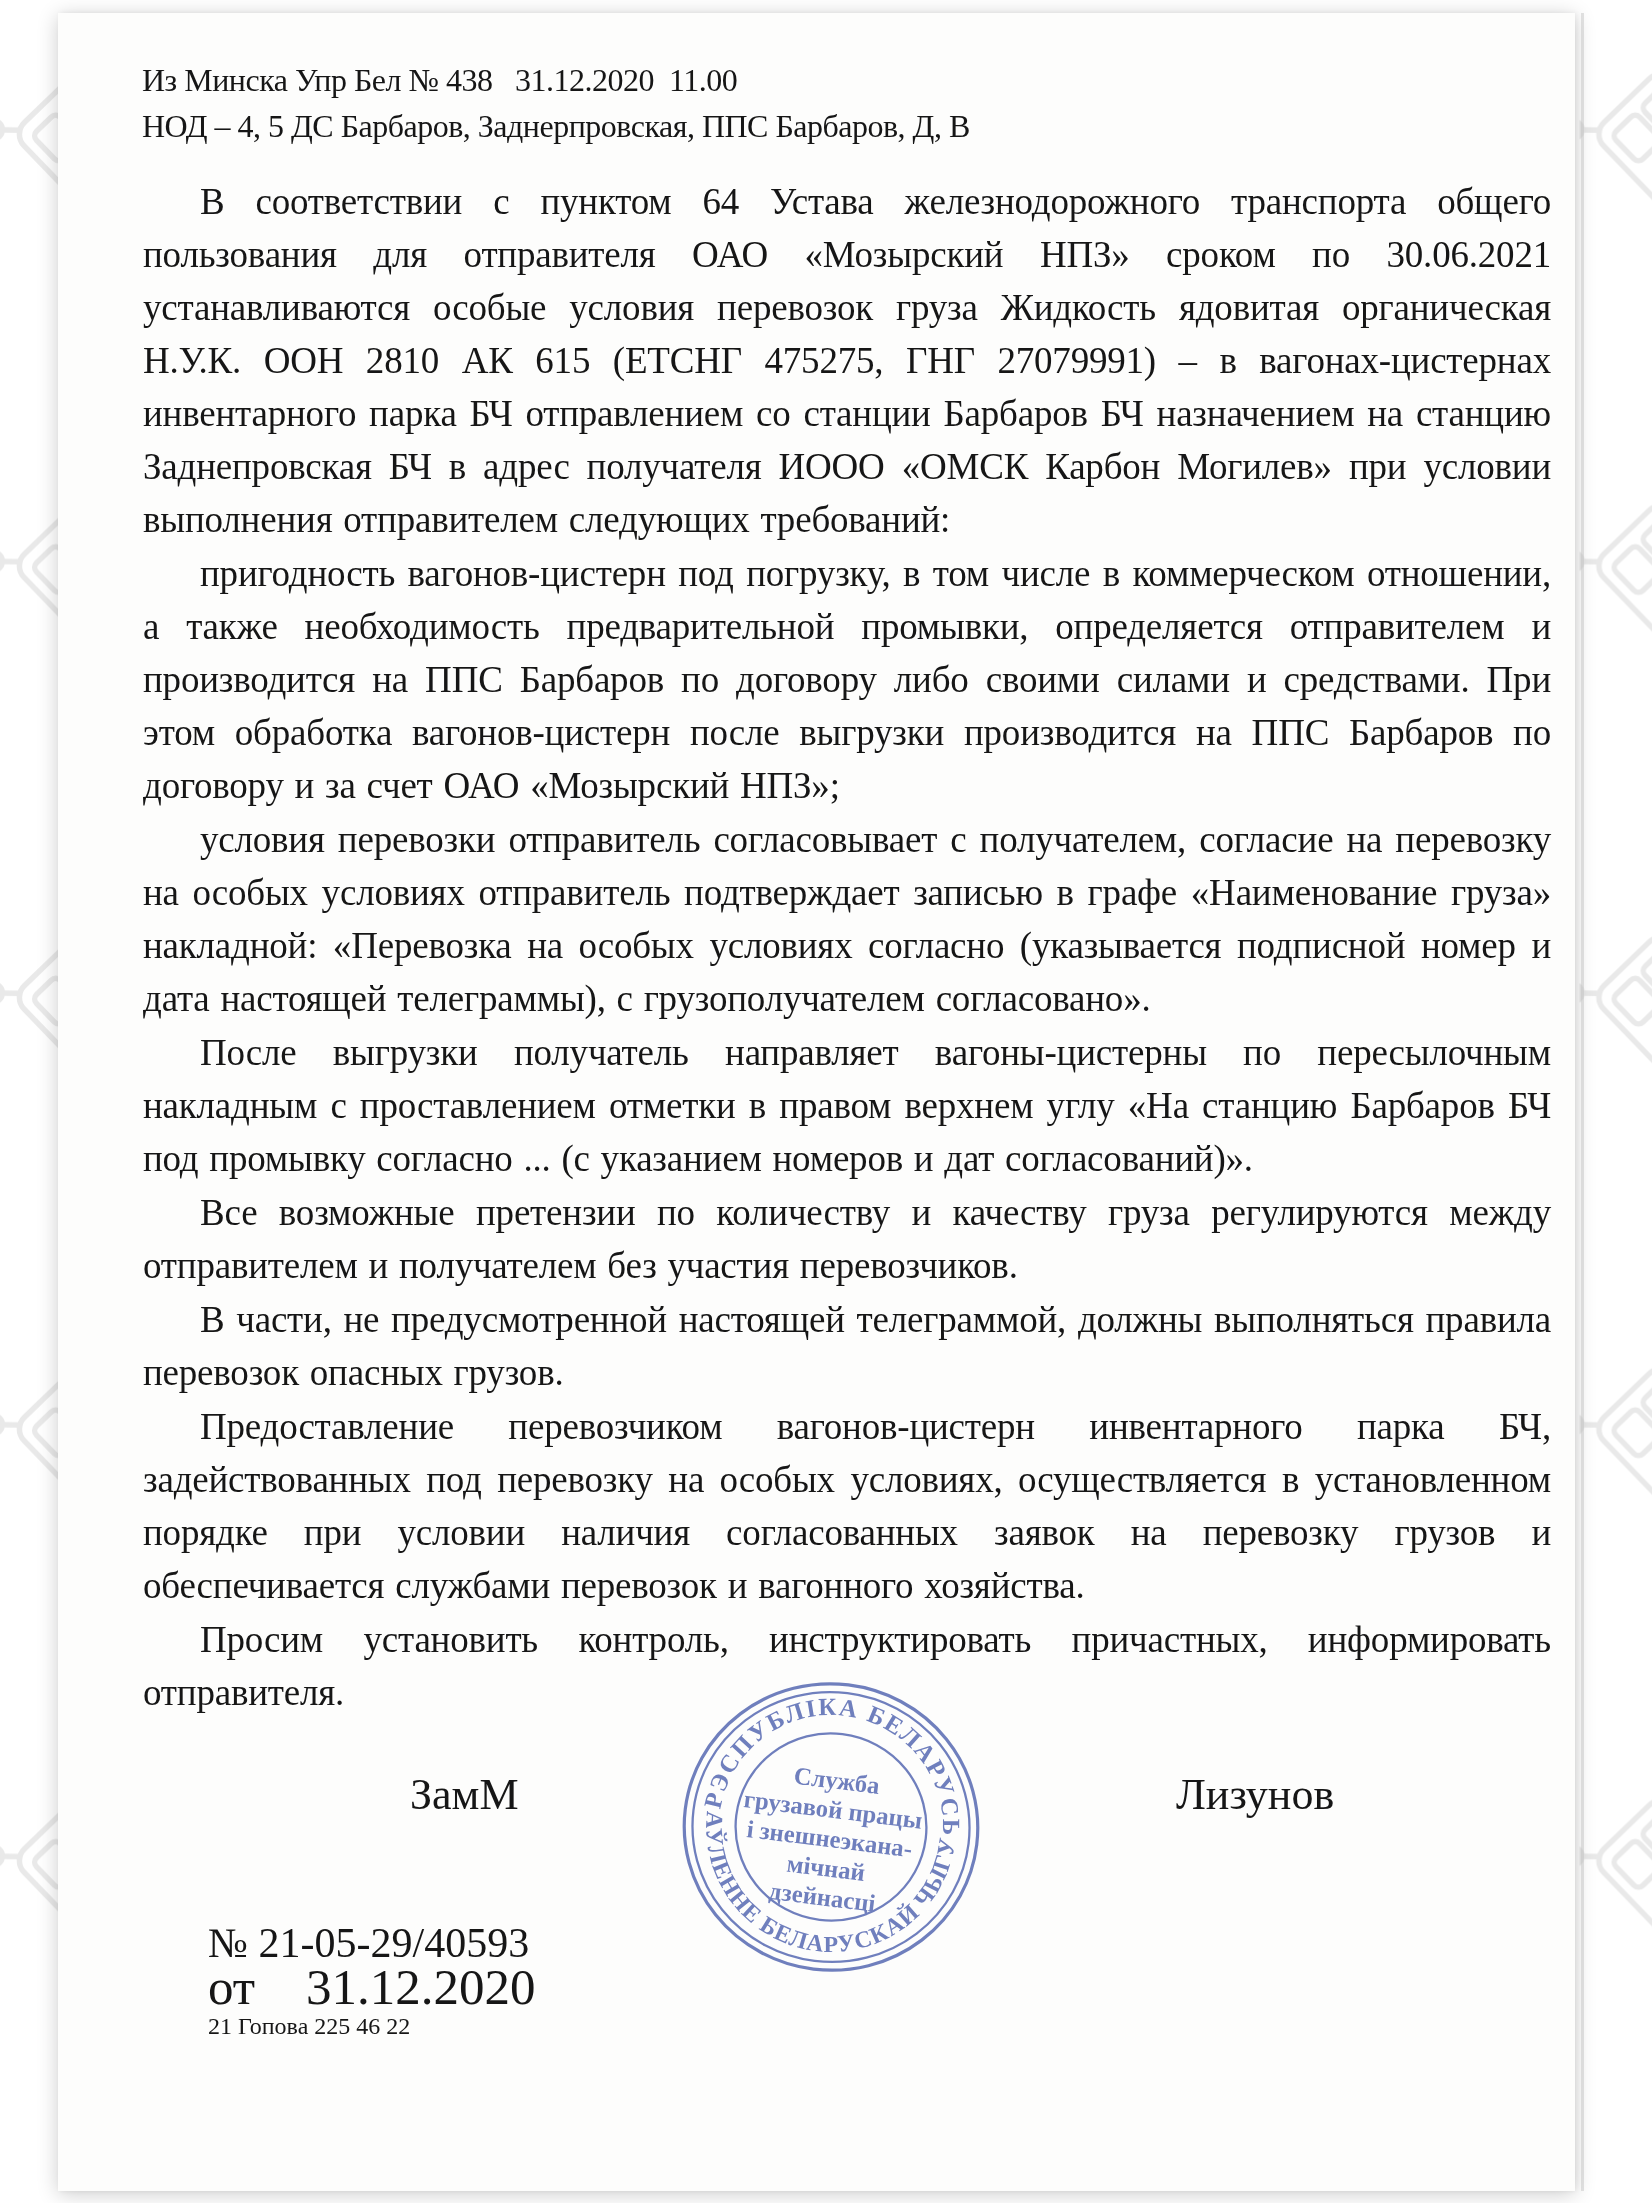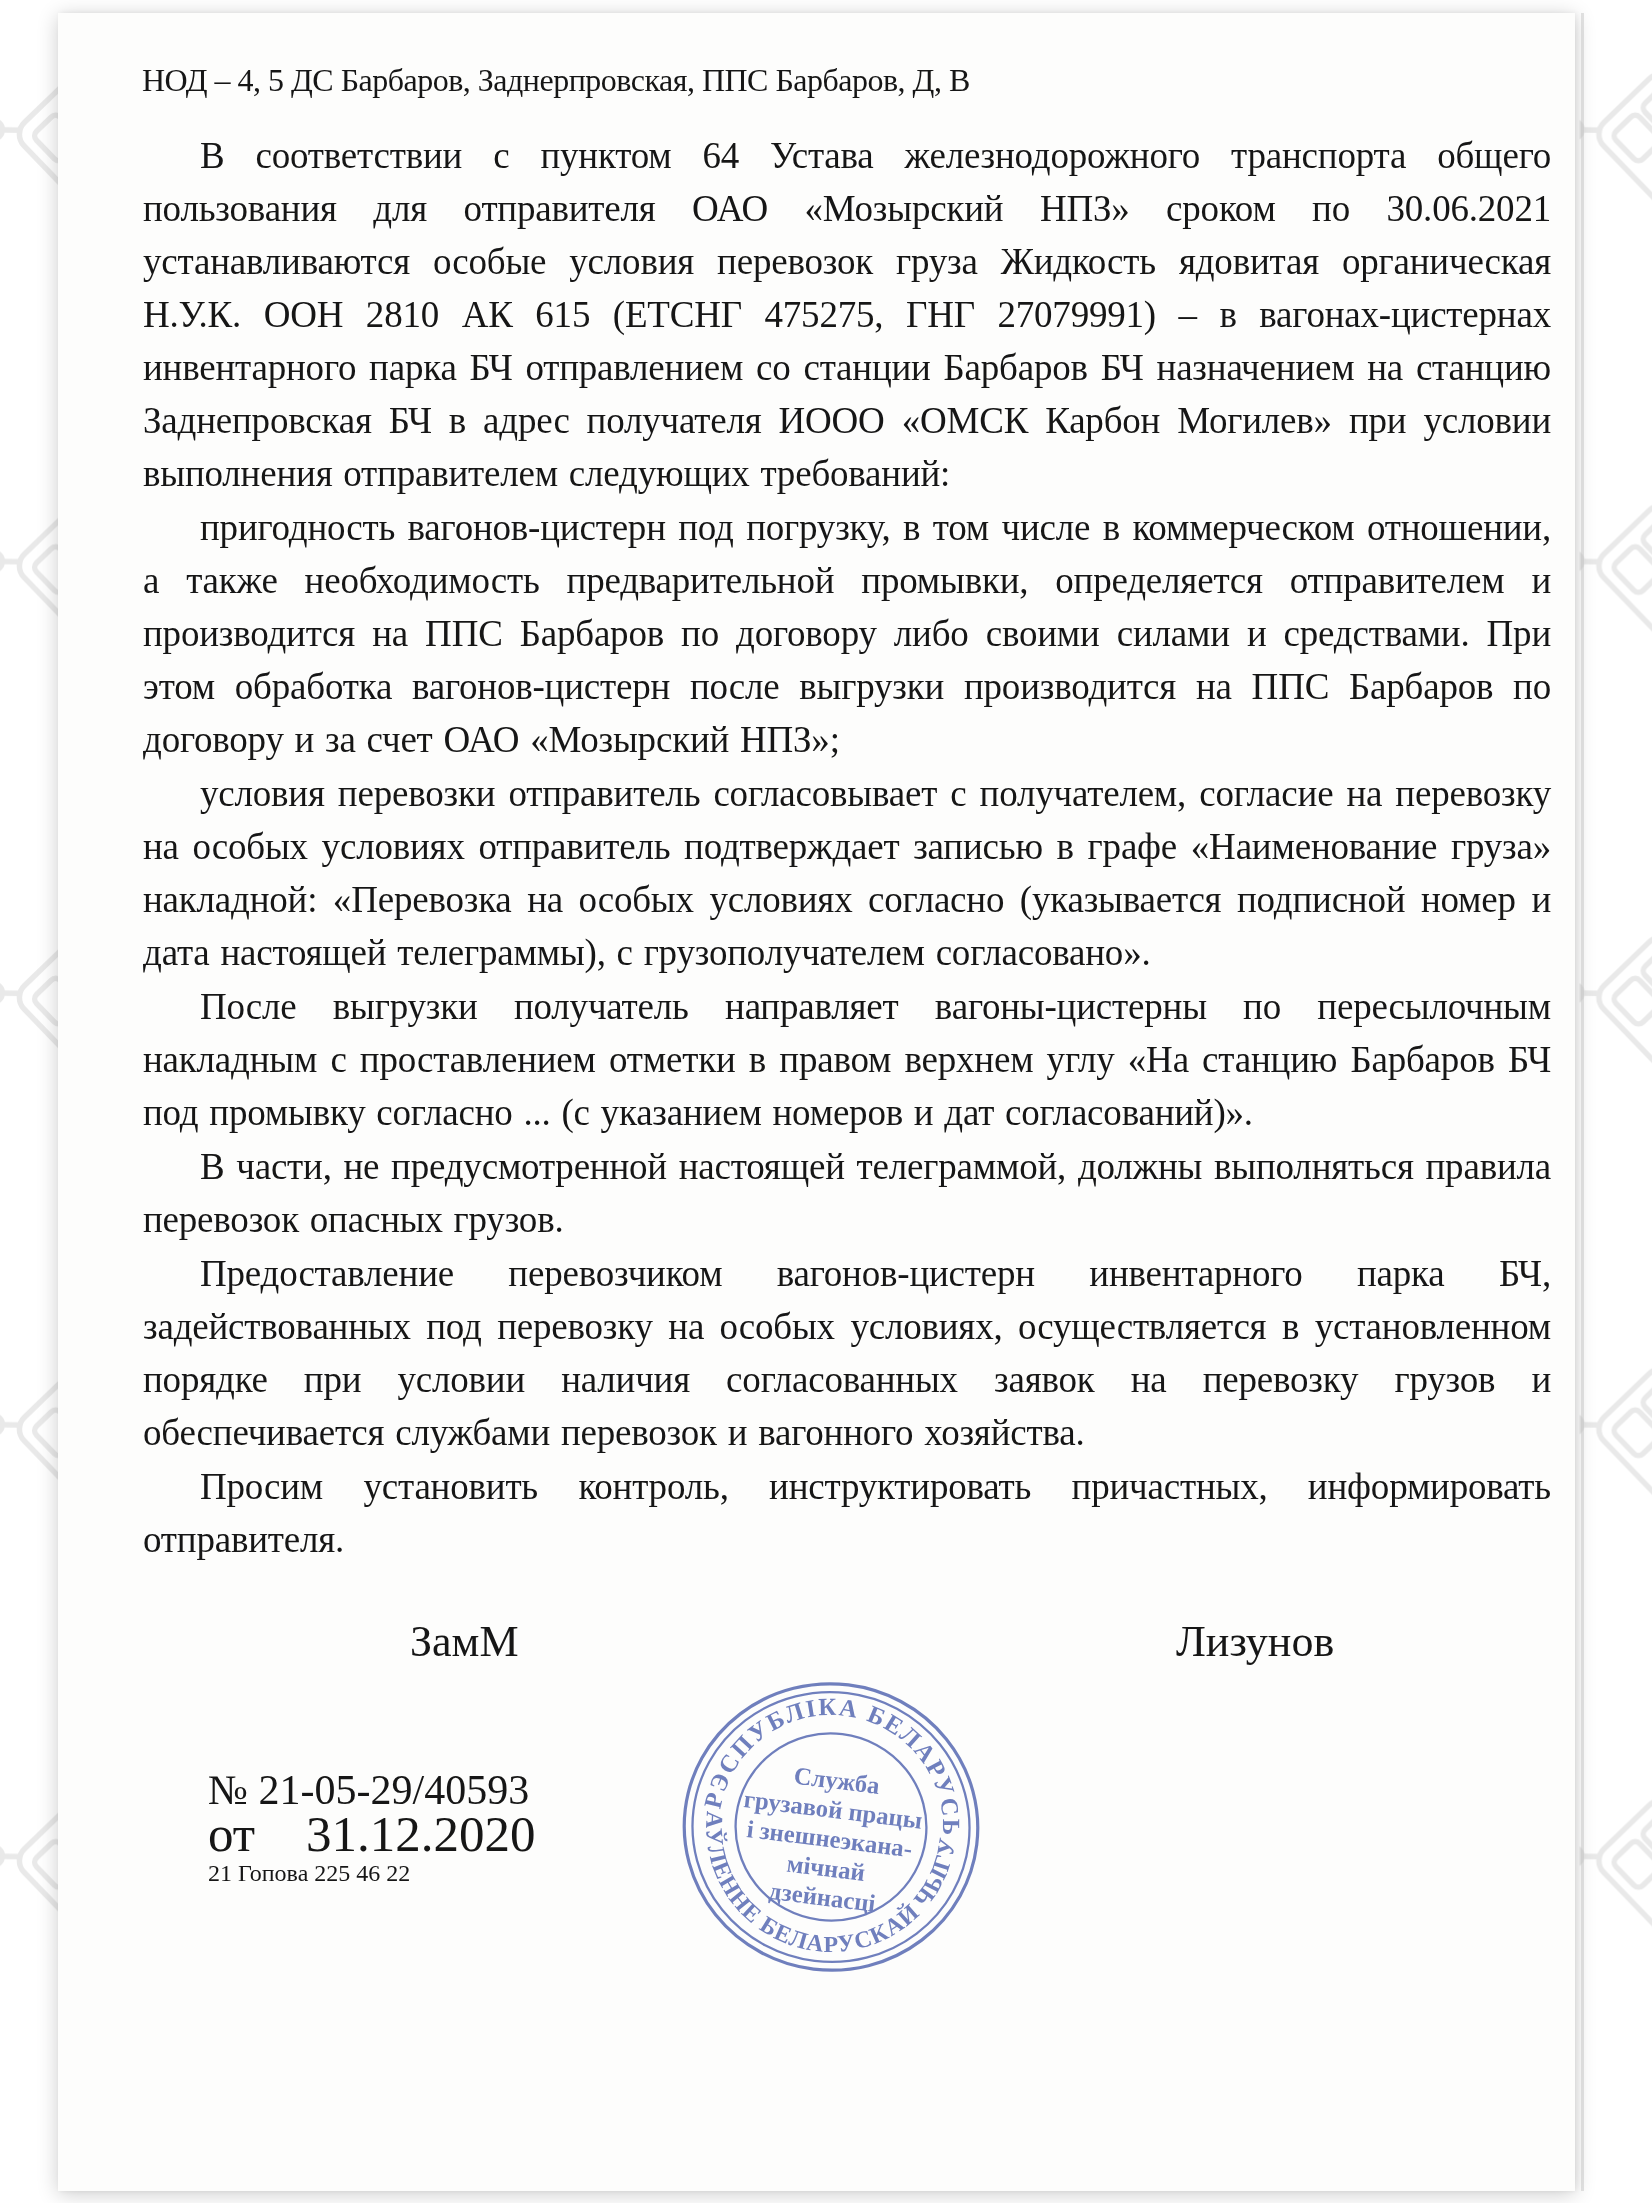--- a/index.html
+++ b/index.html
@@ -63,27 +63,29 @@
       <use href="#tram-icon" transform="translate(240,290) rotate(-44 80 90) scale(0.85)"></use>
     </pattern>
   </defs>
   <rect x="0" y="0" width="1800" height="2400" fill="url(#trainpat)"></rect>
 </svg>
 
 <div class="paper">
   <div class="scan-line"></div>
   <div class="content">
 
+    <div class="hdr">Из Минска Упр Бел № 438   31.12.2020  11.00</div>
     <div class="hdr">НОД – 4, 5 ДС Барбаров, Заднерпровская, ППС Барбаров, Д, В</div>
 
     <div class="bodytext">
       <p>В соответствии с пунктом 64 Устава железнодорожного транспорта общего пользования для отправителя ОАО «Мозырский НПЗ» сроком по 30.06.2021 устанавливаются особые условия перевозок груза Жидкость ядовитая органическая Н.У.К. ООН 2810 АК 615 (ЕТСНГ 475275, ГНГ 27079991) – в вагонах-цистернах инвентарного парка БЧ отправлением со станции Барбаров БЧ назначением на станцию Заднепровская БЧ в адрес получателя ИООО «ОМСК Карбон Могилев» при условии выполнения отправителем следующих требований:</p>
       <p>пригодность вагонов-цистерн под погрузку, в том числе в коммерческом отношении, а также необходимость предварительной промывки, определяется отправителем и производится на ППС Барбаров по договору либо своими силами и средствами. При этом обработка вагонов-цистерн после выгрузки производится на ППС Барбаров по договору и за счет ОАО «Мозырский НПЗ»;</p>
       <p>условия перевозки отправитель согласовывает с получателем, согласие на перевозку на особых условиях отправитель подтверждает записью в графе «Наименование груза» накладной: «Перевозка на особых условиях согласно (указывается подписной номер и дата настоящей телеграммы), с грузополучателем согласовано».</p>
       <p>После выгрузки получатель направляет вагоны-цистерны по пересылочным накладным с проставлением отметки в правом верхнем углу «На станцию Барбаров БЧ под промывку согласно ... (с указанием номеров и дат согласований)».</p>
+      <p>Все возможные претензии по количеству и качеству груза регулируются между отправителем и получателем без участия перевозчиков.</p>
       <p>В части, не предусмотренной настоящей телеграммой, должны выполняться правила перевозок опасных грузов.</p>
       <p>Предоставление перевозчиком вагонов-цистерн инвентарного парка БЧ, задействованных под перевозку на особых условиях, осуществляется в установленном порядке при условии наличия согласованных заявок на перевозку грузов и обеспечивается службами перевозок и вагонного хозяйства.</p>
       <p>Просим установить контроль, инструктировать причастных, информировать отправителя.</p>
     </div>
 
     <div class="sig-row">
       <span class="sig-left">ЗамМ</span>
       <span class="sig-right">Лизунов</span>
     </div>
 

